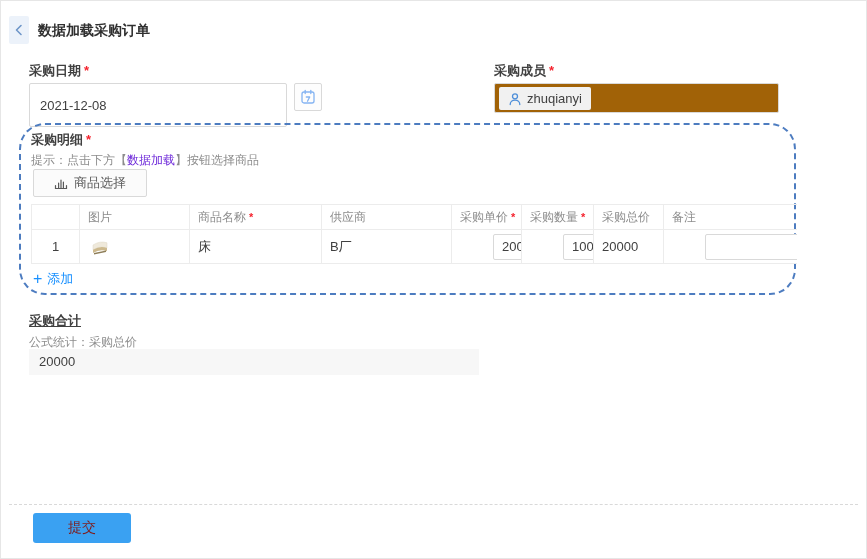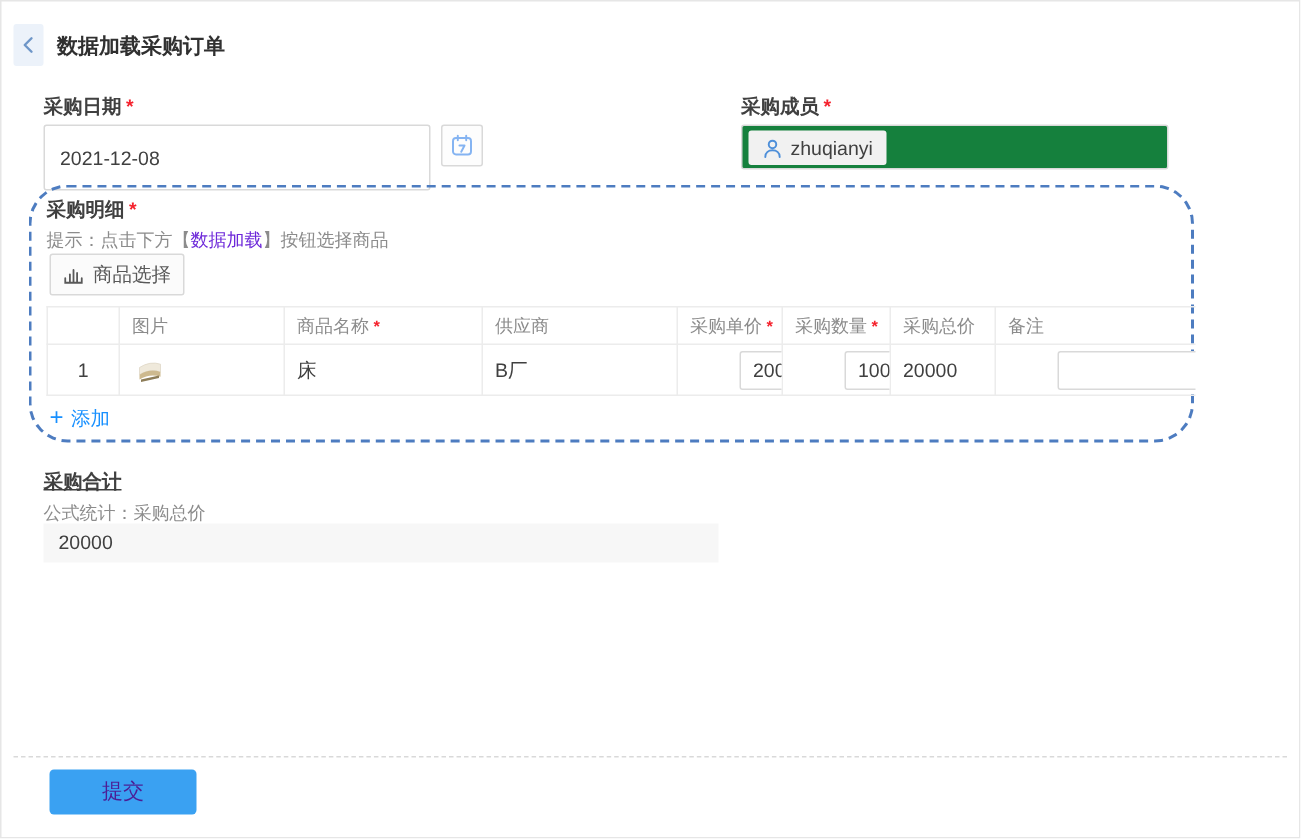--- a/index.html
+++ b/index.html
@@ -36,41 +36,41 @@
   }
   .calendar-btn {
     position: absolute; left: 293px; top: 82px; width: 28px; height: 28px;
     border: 1px solid #d9d9d9; border-radius: 2px; background: #fdfdfd;
     display: flex; align-items: center; justify-content: center; cursor: pointer;
   }
 
   
   .member-box {
     position: absolute; left: 493px; top: 82px; width: 285px; height: 30px;
-    border: 1px solid #d9d9d9; border-radius: 2px; background: #15803d;
+    border: 1px solid #d9d9d9; border-radius: 2px; background: #a16207;
   }
   .member-chip {
     display: inline-flex; align-items: center; gap: 5px;
     margin: 3px 0 0 4px; height: 23px; padding: 0 9px;
     background: #f1f1f1; border-radius: 2px; font-size: 13px; color: #404040;
   }
 
   
   .detail-section {
     position: absolute; left: 18px; top: 122px; width: 777px; height: 172px;
     border: 2px dashed #4d7cc0; border-radius: 26px;
   }
   .detail-label { left: 30px; top: 130px; }
   .detail-hint {
     position: absolute; left: 30px; top: 151px;
     font-size: 12px; color: #8c8c8c;
   }
   .hint-link { color: #6d28d9; }
   .product-select-btn {
-    position: absolute; left: 32px; top: 168px; height: 28px; padding: 0 8px;
+    position: absolute; left: 32px; top: 168px; height: 28px; padding: 0 20px;
     border: 1px solid #d9d9d9; border-radius: 2px; background: #fbfbfb;
     display: inline-flex; align-items: center; gap: 6px;
     font-size: 13px; color: #595959; cursor: pointer;
   }
 
   
   .detail-table {
     position: absolute; left: 30px; top: 203px; width: 765px;
     border-collapse: collapse; table-layout: fixed;
   }
@@ -112,21 +112,21 @@
     font-size: 13px; color: #404040;
   }
 
   
   .footer-divider {
     position: absolute; left: 8px; right: 8px; top: 503px;
     border-top: 1px dashed #d9d9d9;
   }
   .submit-btn {
     position: absolute; left: 32px; top: 512px; width: 98px; height: 30px;
-    background: #3aa1f2; color: #4c1d95; border: none; border-radius: 3px;
+    background: #3aa1f2; color: #7f1d1d; border: none; border-radius: 3px;
     font-size: 14px; font-family: inherit; cursor: pointer;
     display: flex; align-items: center; justify-content: center;
   }
 </style>
 </head>
 <body>
 
 <div class="page">
 
   <div class="back-btn">

